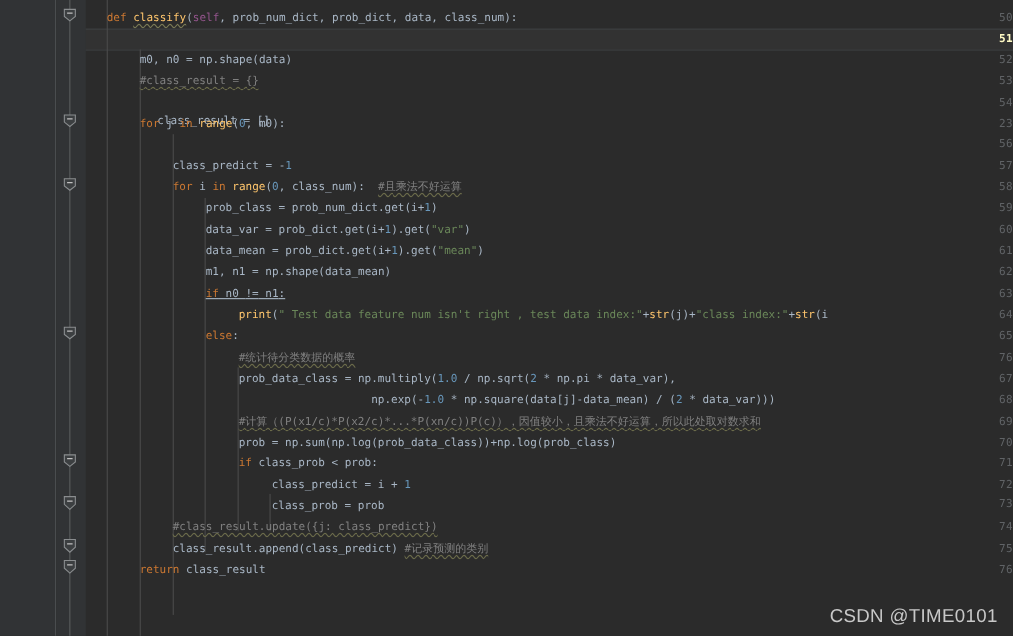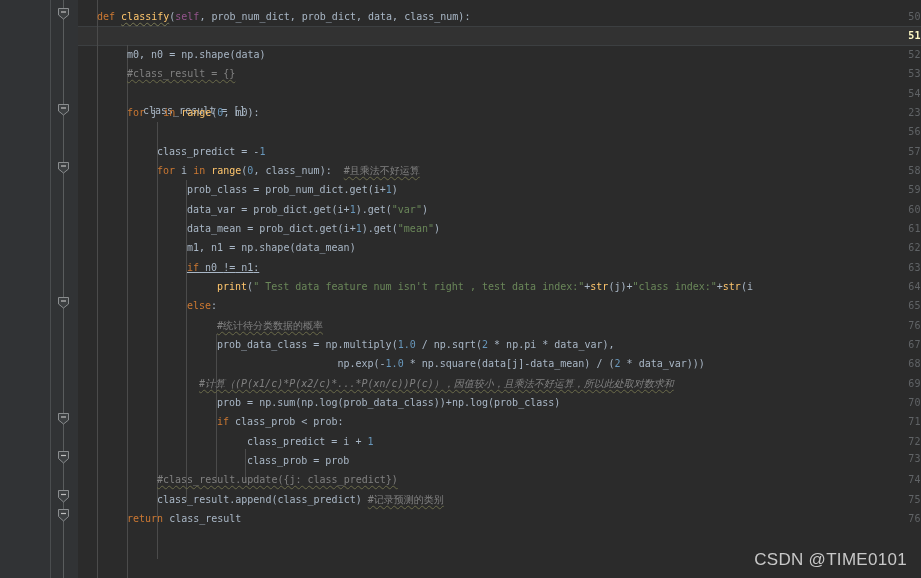--- a/index.html
+++ b/index.html
@@ -202,21 +202,21 @@
     <pre class="code-line" style="top:277px; left:138px; margin:0;"><span class="fn">print</span><span class="op">(</span><span class="str">" Test data feature num isn't right , test data index:"</span><span class="op">+</span><span class="fn">str</span><span class="op">(</span>j<span class="op">)+</span><span class="str">"class index:"</span><span class="op">+</span><span class="fn">str</span><span class="op">(</span>i</pre>
 
     <pre class="code-line" style="top:296px; left:108px; margin:0;"><span class="kw">else</span><span class="op">:</span></pre>
 
     <pre class="code-line cmt-cn squig" style="top:316px; left:138px; margin:0;">#统计待分类数据的概率</pre>
 
     <pre class="code-line" style="top:335px; left:138px; margin:0;">prob_data_class <span class="op">=</span> np<span class="op">.</span>multiply<span class="op">(</span><span class="num">1.0</span> <span class="op">/</span> np<span class="op">.</span>sqrt<span class="op">(</span><span class="num">2</span> <span class="op">*</span> np<span class="op">.</span>pi <span class="op">*</span> data_var<span class="op">),</span></pre>
 
     <pre class="code-line" style="top:354px; left:138px; margin:0;">                    np<span class="op">.</span>exp<span class="op">(-</span><span class="num">1.0</span> <span class="op">*</span> np<span class="op">.</span>square<span class="op">(</span>data<span class="op">[</span>j<span class="op">]-</span>data_mean<span class="op">)</span> <span class="op">/</span> <span class="op">(</span><span class="num">2</span> <span class="op">*</span> data_var<span class="op">)))</span></pre>
 
-    <pre class="code-line cmt-cn squig" style="top:374px; left:120px; margin:0;font-style:italic;">#计算（(P(x1/c)*P(x2/c)*...*P(xn/c))P(c)），因值较小，且乘法不好运算，所以此处取对数求和</pre>
+    <pre class="code-line cmt-cn squig" style="top:374px; left:138px; margin:0;">#计算（(P(x1/c)*P(x2/c)*...*P(xn/c))P(c)），因值较小，且乘法不好运算，所以此处取对数求和</pre>
 
     <pre class="code-line" style="top:393px; left:138px; margin:0;">prob <span class="op">=</span> np<span class="op">.</span>sum<span class="op">(</span>np<span class="op">.</span>log<span class="op">(</span>prob_data_class<span class="op">))+</span>np<span class="op">.</span>log<span class="op">(</span>prob_class<span class="op">)</span></pre>
 
     <pre class="code-line" style="top:412px; left:138px; margin:0;"><span class="kw">if</span> class_prob <span class="op">&lt;</span> prob<span class="op">:</span></pre>
 
     <pre class="code-line" style="top:432px; left:168px; margin:0;">class_predict <span class="op">=</span> i <span class="op">+</span> <span class="num">1</span></pre>
 
     <pre class="code-line" style="top:451px; left:168px; margin:0;">class_prob <span class="op">=</span> prob</pre>
 
     <pre class="code-line cmt squig" style="top:470px; left:78px; margin:0;">#class_result.update({j: class_predict})</pre>

